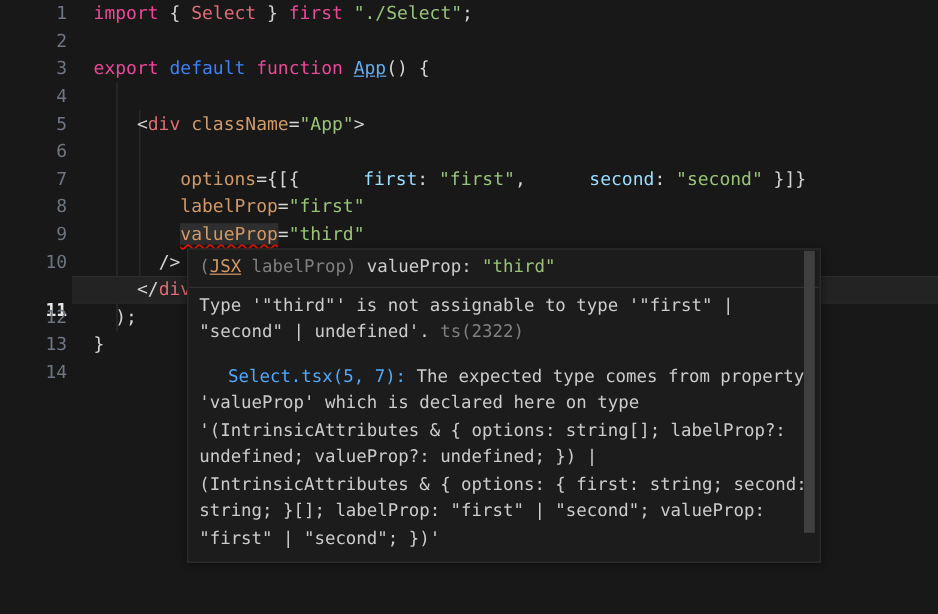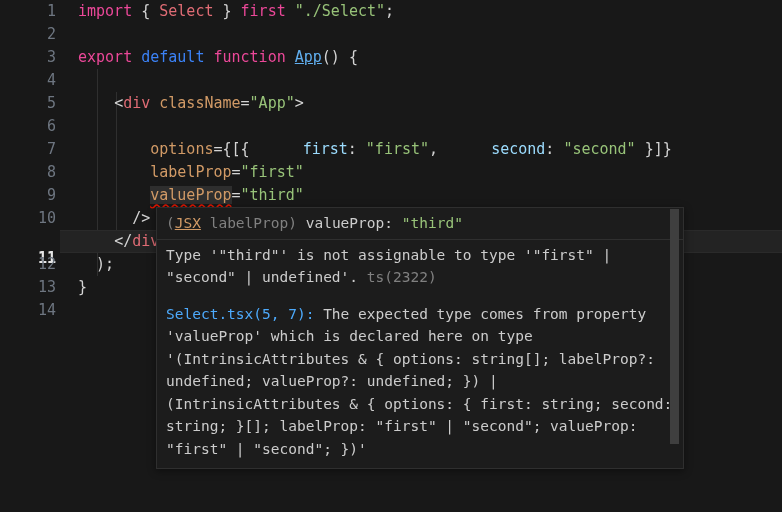--- a/index.html
+++ b/index.html
@@ -77,21 +77,21 @@
     font-size:14.5px;
     line-height:22.5px;
     z-index:50;
     box-shadow:0 2px 8px rgba(0,0,0,.45);
     overflow:hidden;
   }
   .hv-section { padding:4px 9px 4px 9px; }
   .hv-sep { height:1px; background:#2f2f2f; margin:0; }
   .hv-line { white-space:pre-wrap; word-break:normal; }
   .muted   { color:#808080; }
-  .link    { color:#4daafc; }
+  .link    { color:#4daafc;margin-left:24px; }
   .hv-str  { color:#98c379; }
   .hv-kw   { color:#d19a66;text-decoration:underline; }
   .hv-id   { color:#cccccc; }
   .hv-scrollbar {
     position:absolute;
     right:4px; top:1px;
     width:9px; height:235px;
     background:#3f3f3f;
     border-radius:0;
   }

